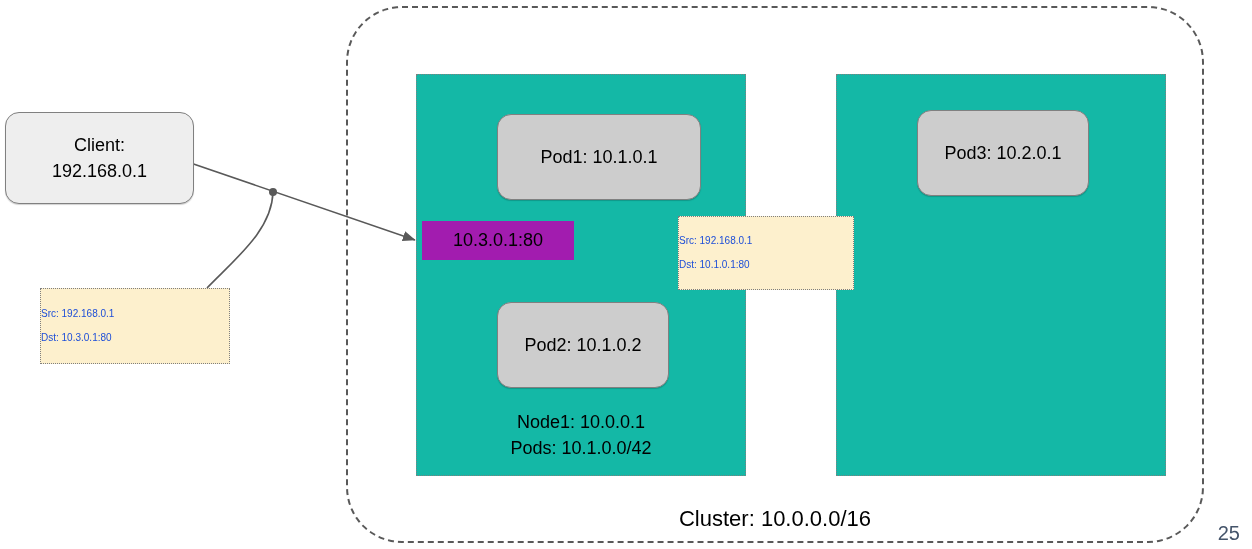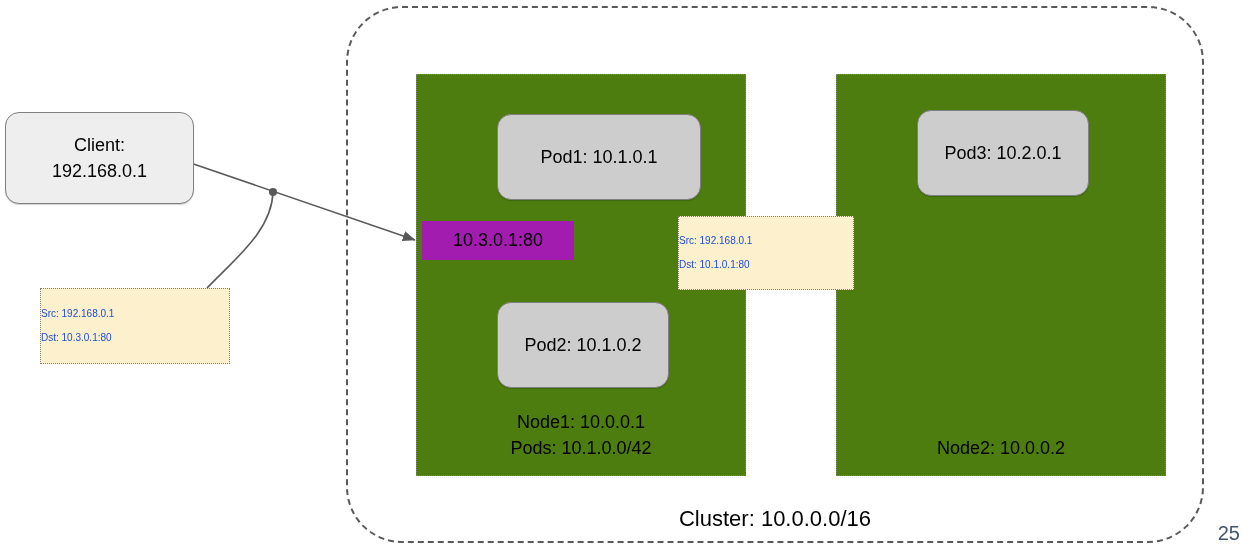--- a/index.html
+++ b/index.html
@@ -52,21 +52,21 @@
     top: 506px;
     width: 858px;
     text-align: center;
     font-size: 22px;
     color: #000000;
   }
 
   
   .node-box {
     border: 1px dotted #808080;
-    background: #4d7c0f;
+    background: #14b8a6;
   }
   #node1-box { left: 416px; top: 74px; width: 330px; height: 402px; }
   #node2-box { left: 836px; top: 74px; width: 330px; height: 402px; }
   .node-label {
     position: absolute;
     bottom: 14px;
     left: 0;
     width: 100%;
     text-align: center;
     font-size: 18px;
@@ -165,21 +165,20 @@
 
   <div class="box node-box" id="node1-box">
     <div class="node-label">
       <div>Node1: 10.0.0.1</div>
       <div>Pods: 10.1.0.0/42</div>
     </div>
   </div>
 
   <div class="box node-box" id="node2-box">
     <div class="node-label">
-      <div>Node2: 10.0.0.2</div>
     </div>
   </div>
 
   <div class="box pod-box" id="pod1-box">
     <span>Pod1: 10.1.0.1</span>
   </div>
   <div class="box pod-box" id="pod2-box">
     <span>Pod2: 10.1.0.2</span>
   </div>
   <div class="box pod-box" id="pod3-box">

